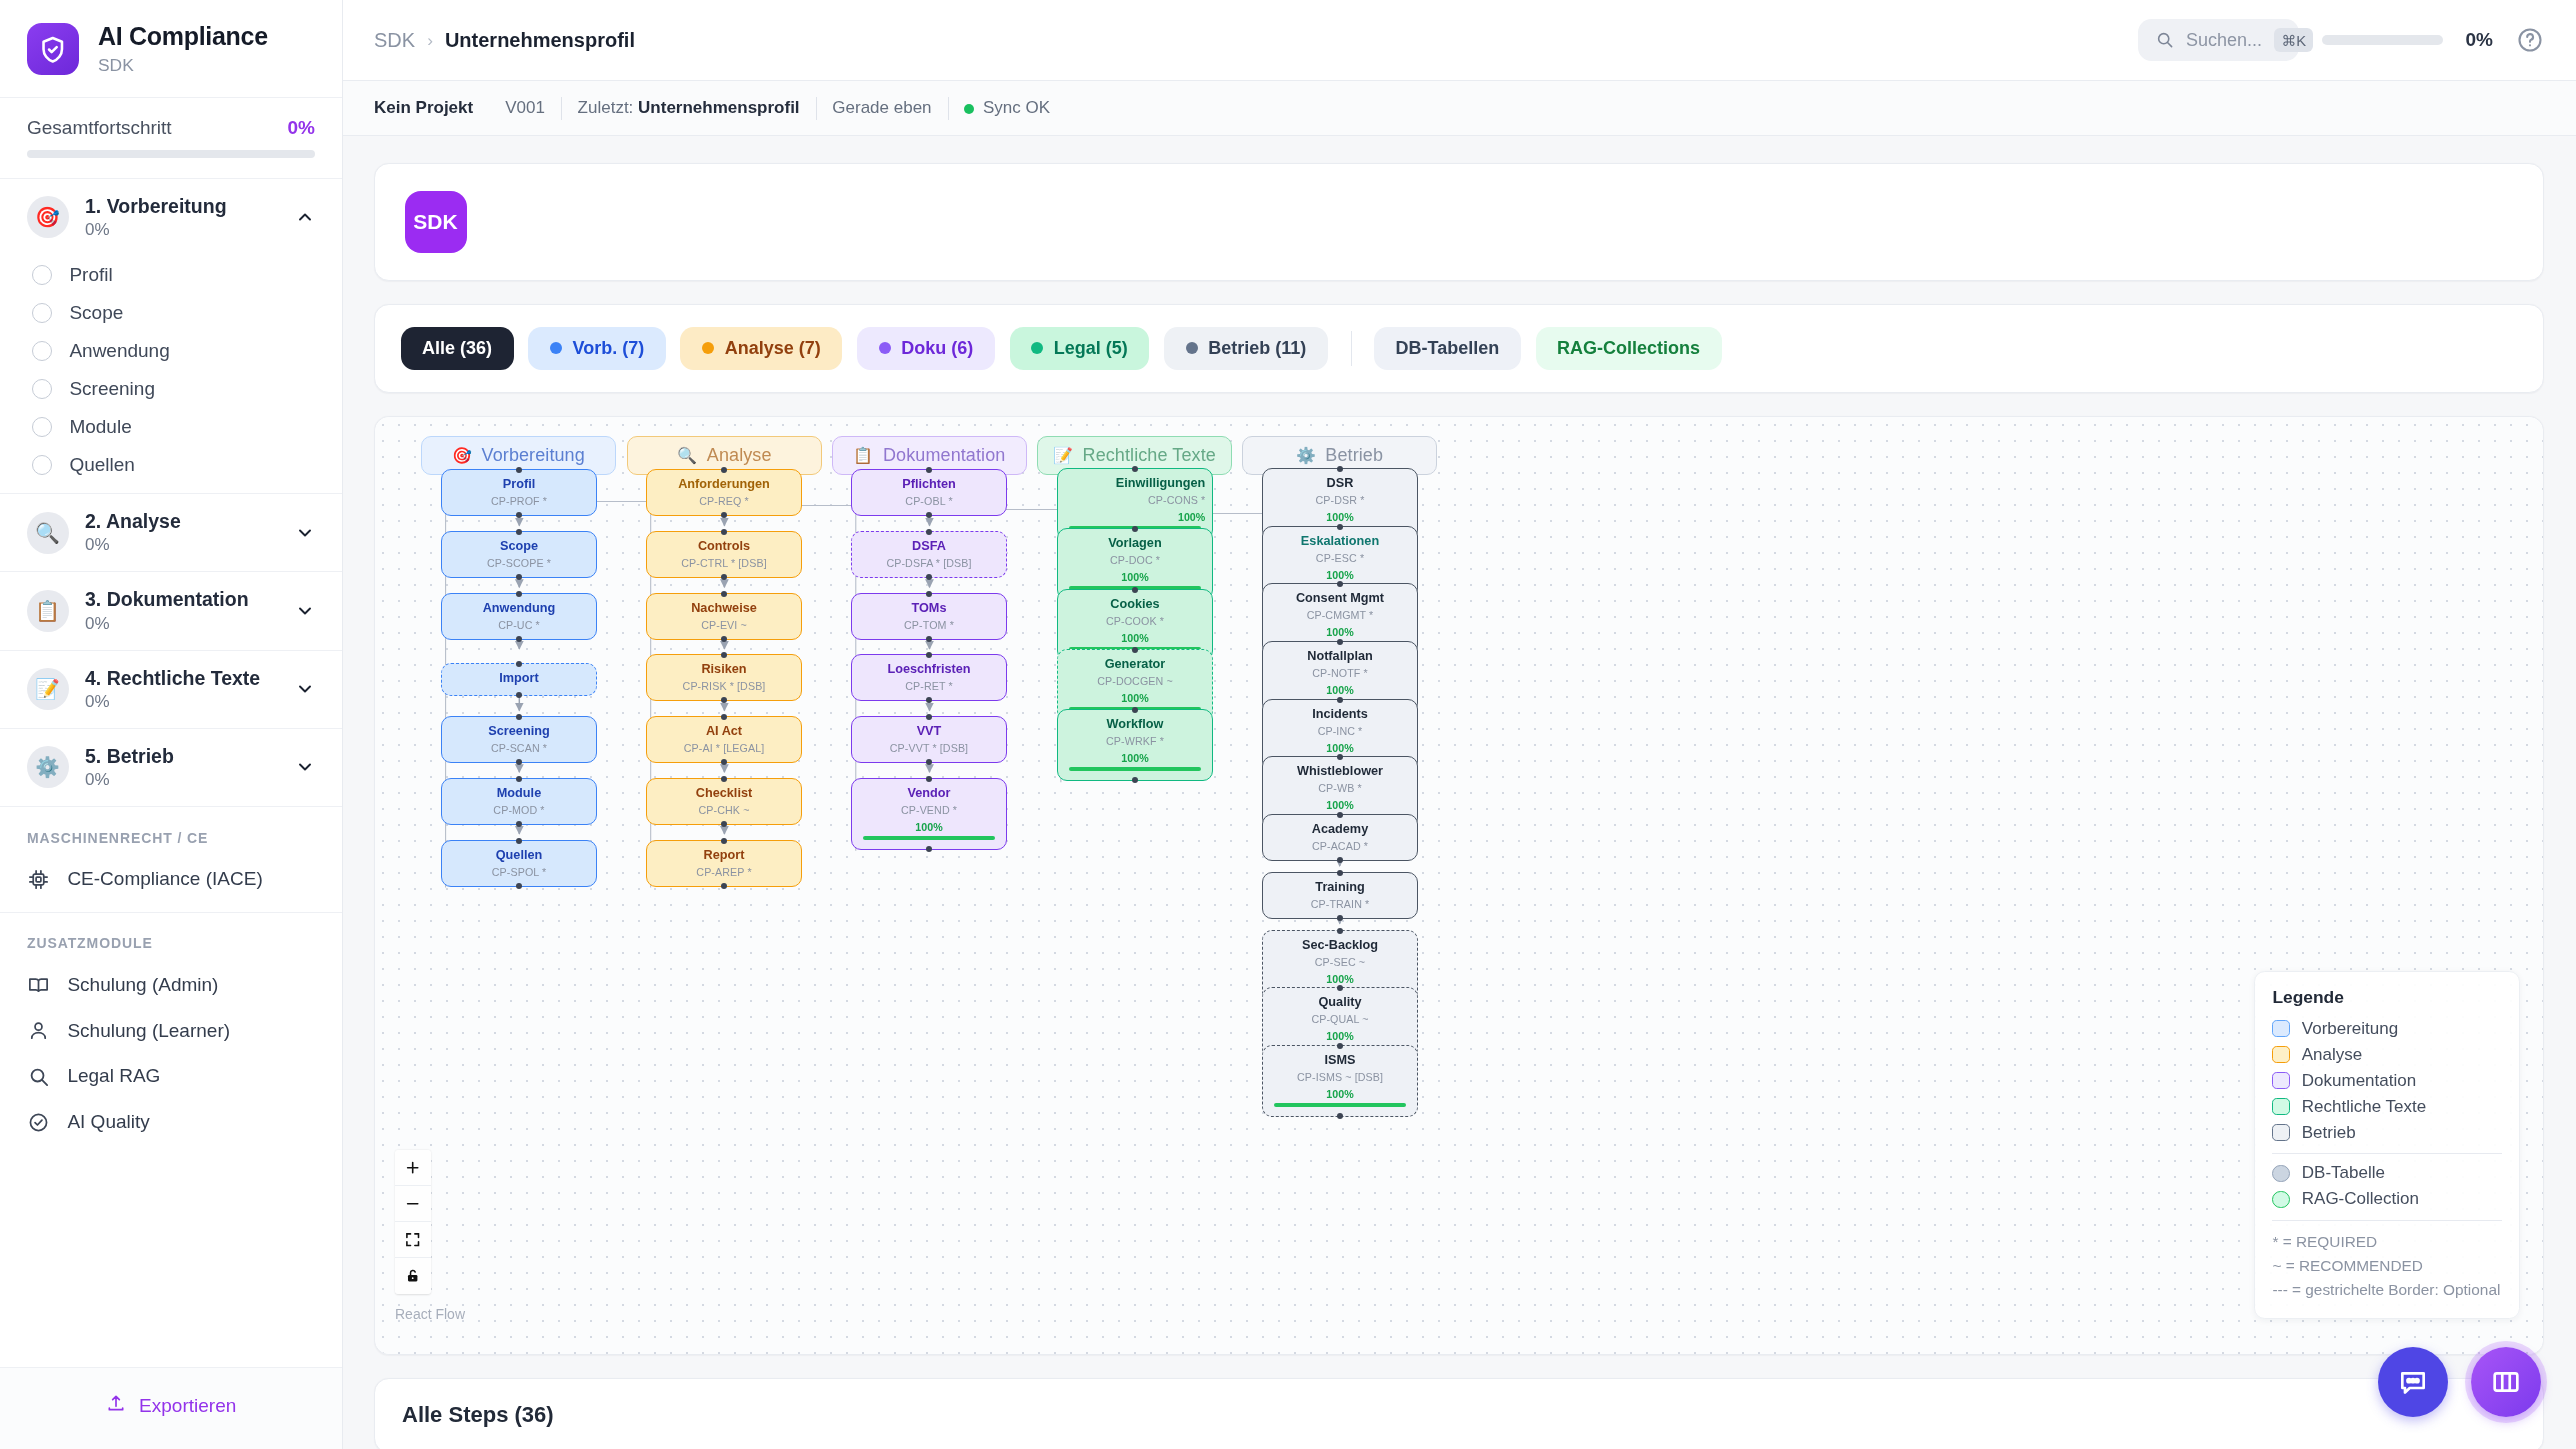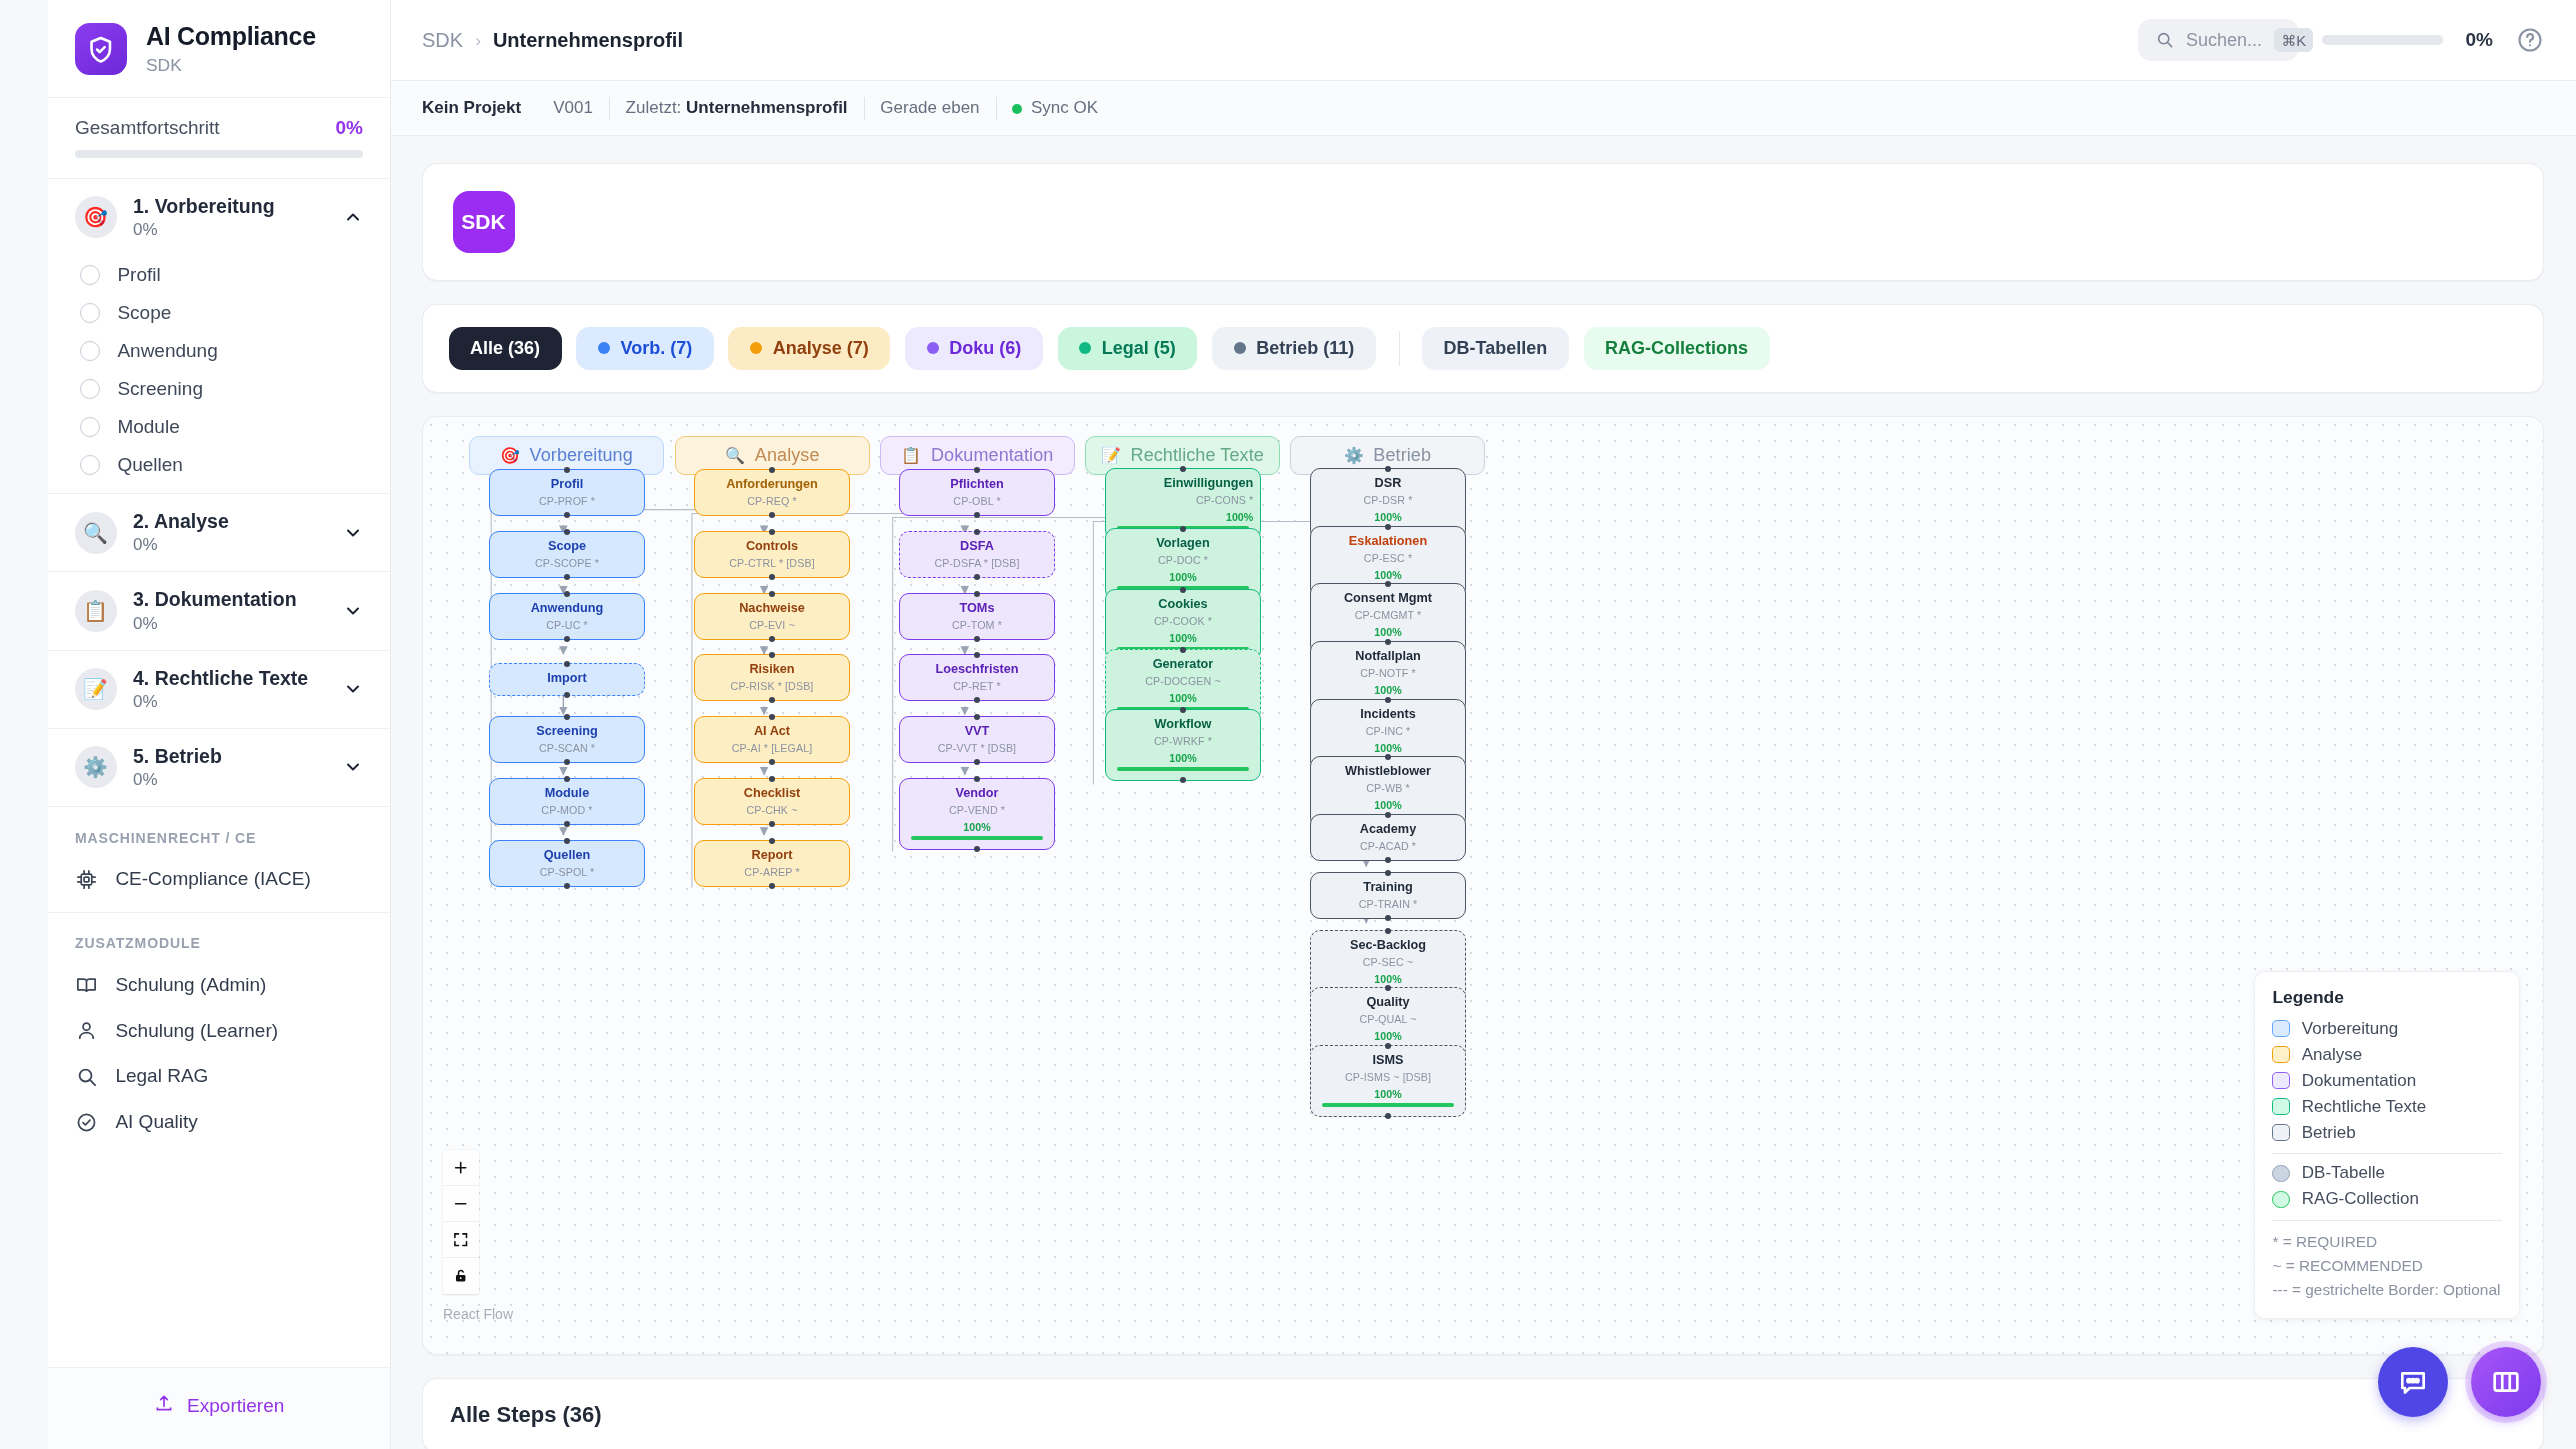--- a/index.html
+++ b/index.html
@@ -3,21 +3,21 @@
 <meta charset="utf-8">
 <style>
   * { box-sizing: border-box; margin: 0; padding: 0; }
   html, body { width: 2576px; height: 1449px; overflow: hidden; }
   body {
     font-family: "Liberation Sans", sans-serif;
     background: #f7f8fa;
     color: #2b3445;
     -webkit-font-smoothing: antialiased;
   }
-  .app { display: flex; width: 2576px; height: 1449px; padding-left: 48px; }
+  .app { display: flex; width: 2576px; height: 1449px; }
 
   
   .sidebar {
     width: 343px; flex: 0 0 343px; height: 1449px;
     background: #ffffff; border-right: 0.7px solid #e8ebf0;
     display: flex; flex-direction: column;
   }
   .brand { display: flex; align-items: center; gap: 19px; padding: 23px 27px 21.5px 27px; border-bottom: 0.7px solid #eef0f4; }
   .brand-logo {
     width: 52px; height: 52px; border-radius: 14.8px;
@@ -668,21 +668,21 @@
               <div class="node" style="left: 887px; top: 51px; background: rgb(238, 241, 246); border: 1.5px solid rgb(75, 85, 99);">
                 <span class="port t"></span>
                 <div class="nt" style="color:#1f2937">DSR</div>
                 <div class="nc">CP-DSR *</div>
                 <div class="np">100%</div>
                 <div class="nbar"></div>
                 <span class="port b"></span>
               </div>
               <div class="node" style="left: 887px; top: 109px; background: rgb(238, 241, 246); border: 1.5px solid rgb(75, 85, 99);">
                 <span class="port t"></span>
-                <div class="nt" style="color:#c2410c">Eskalationen</div>
+                <div class="nt" style="color:#0f766e">Eskalationen</div>
                 <div class="nc">CP-ESC *</div>
                 <div class="np">100%</div>
                 <div class="nbar"></div>
                 <span class="port b"></span>
               </div>
               <div class="node" style="left: 887px; top: 166px; background: rgb(238, 241, 246); border: 1.5px solid rgb(75, 85, 99);">
                 <span class="port t"></span>
                 <div class="nt" style="color:#1f2937">Consent Mgmt</div>
                 <div class="nc">CP-CMGMT *</div>
                 <div class="np">100%</div>

